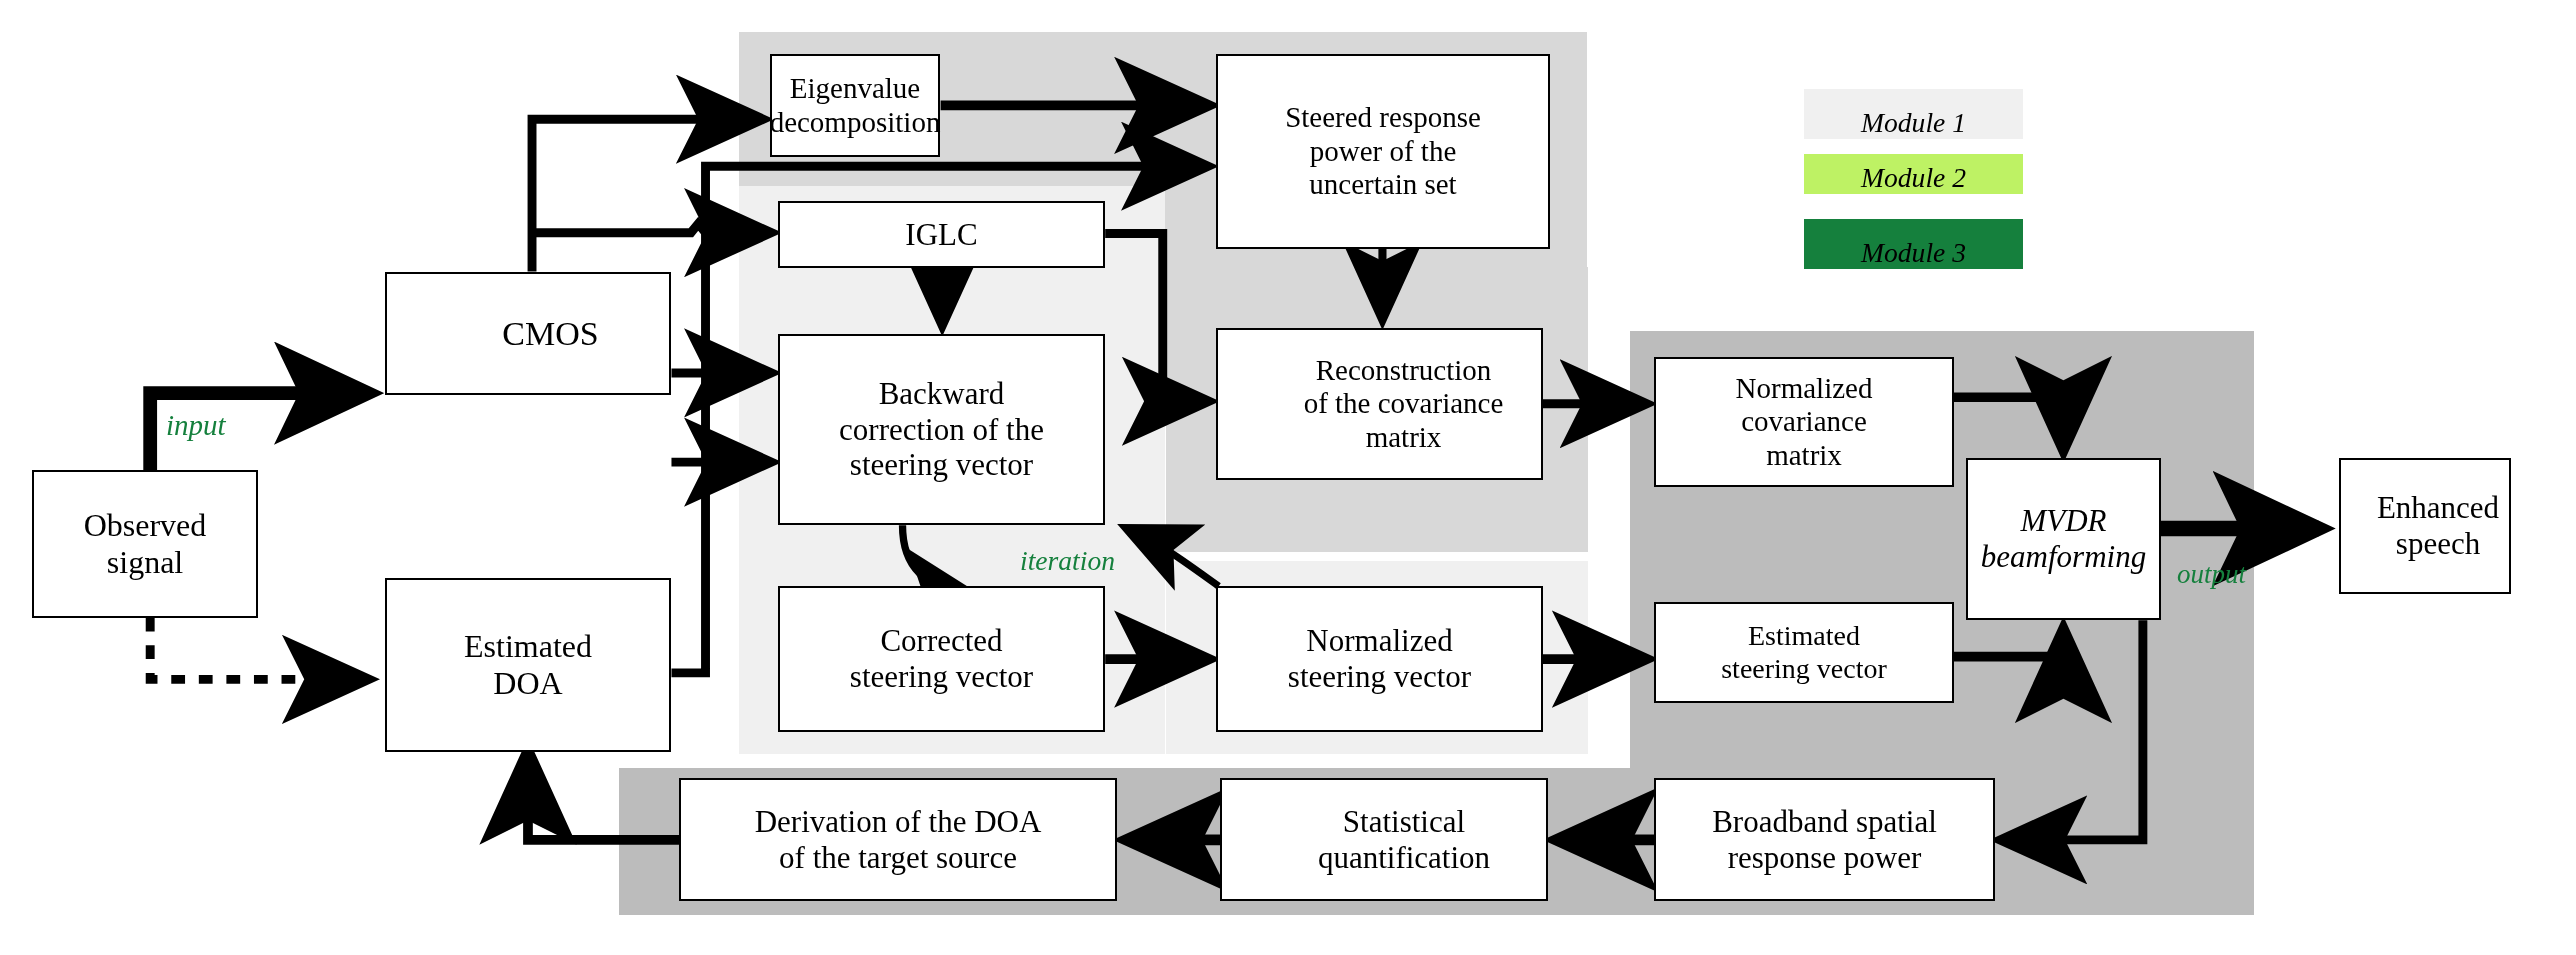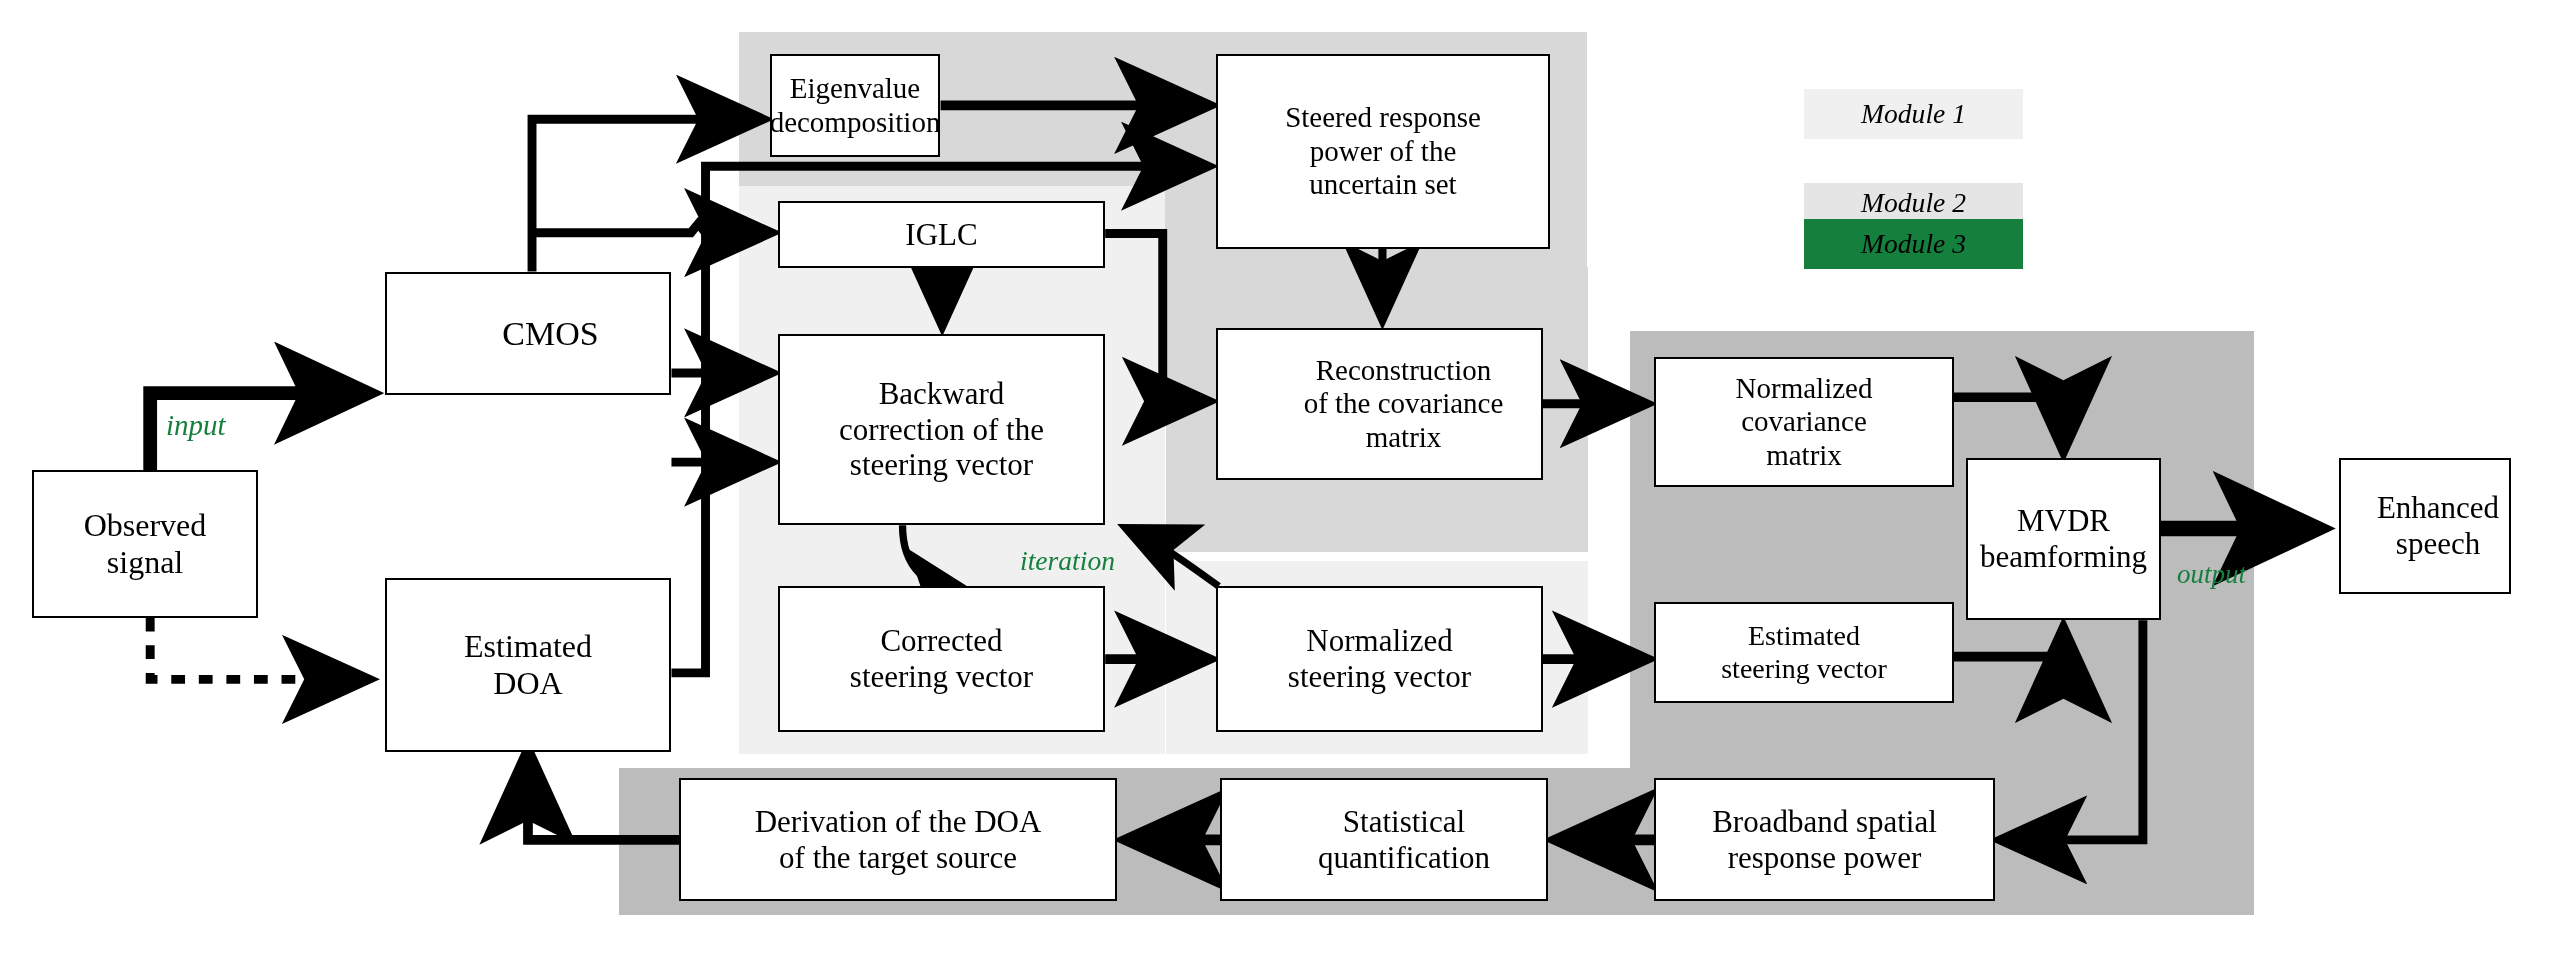--- a/index.html
+++ b/index.html
@@ -6,21 +6,21 @@
   html,body{margin:0;padding:0;background:#ffffff;}
   body{font-family:"Liberation Serif", serif;}
   #stage{position:relative;width:2576px;height:955px;background:#fff;overflow:hidden;}
   .module{position:absolute;}
   .m1{background:#f0f0f0;}
   .m2{background:#d8d8d8;}
   .m3{background:#bcbcbc;}
   .box{position:absolute;background:#ffffff;border:2.4px solid #000;
        display:flex;align-items:center;justify-content:center;text-align:center;
        line-height:1.16;color:#000;box-sizing:border-box;}
-  .legend-box{position:absolute;display:flex;align-items:center;justify-content:center;
+  .legend-box{position:absolute;display:flex;align-items:flex-end;justify-content:center;
        font-style:italic;font-size:27.6px;color:#000;}
   .lbl{position:absolute;font-style:italic;color:#15803d;white-space:nowrap;}
   svg.wires{position:absolute;left:0;top:0;width:2576px;height:955px;overflow:visible;}
 </style>
 </head>
 <body>
 
 <div id="stage">
 
   <div class="module m2" style="left:739px;top:32px;width:848px;height:235px;"></div>
@@ -194,21 +194,21 @@
 covariance
 matrix</span>
   </div>
 
   <div class="box" style="left:1654px;top:602px;width:300px;height:101px;font-size:28px;">
     <span style="white-space:pre-line;">Estimated
 steering vector</span>
   </div>
 
   <div class="box" style="left:1966px;top:458px;width:195px;height:162px;font-size:31px;">
-    <span style="white-space:pre-line;">MVDR
+    <span style="white-space:pre-line;font-style:italic;">MVDR
 beamforming</span>
   </div>
 
   <div class="box" style="left:2339px;top:458px;width:172px;height:136px;font-size:31px;padding-left:26px;">
     <span style="white-space:pre-line;">Enhanced
 speech</span>
   </div>
 
   <div class="box" style="left:679px;top:778px;width:438px;height:123px;font-size:31px;">
     <span style="white-space:pre-line;">Derivation of the DOA
@@ -233,21 +233,21 @@
     <span>output</span>
   </div>
 
   <div class="lbl" style="left:1020px;top:545px;font-size:27.6px;">
     <span>iteration</span>
   </div>
 
   <div class="legend-box m1" style="left: 1804px; top: 89px; width: 219px; height: 50px; background: rgb(240, 240, 240);">
     <span>Module 1</span>
   </div>
-  <div class="legend-box m2" style="left: 1804px; top: 154px; width: 219px; height: 40px; background: #e5e5e5; margin-top: 29px;">
+  <div class="legend-box m2" style="left: 1804px; top: 154px; width: 219px; height: 40px; background: #bef264;">
     <span>Module 2</span>
   </div>
   <div class="legend-box m3" style="left: 1804px; top: 219px; width: 219px; height: 50px; background: #15803d;">
     <span>Module 3</span>
   </div>
 
 </div>
 
 
 </body></html>

